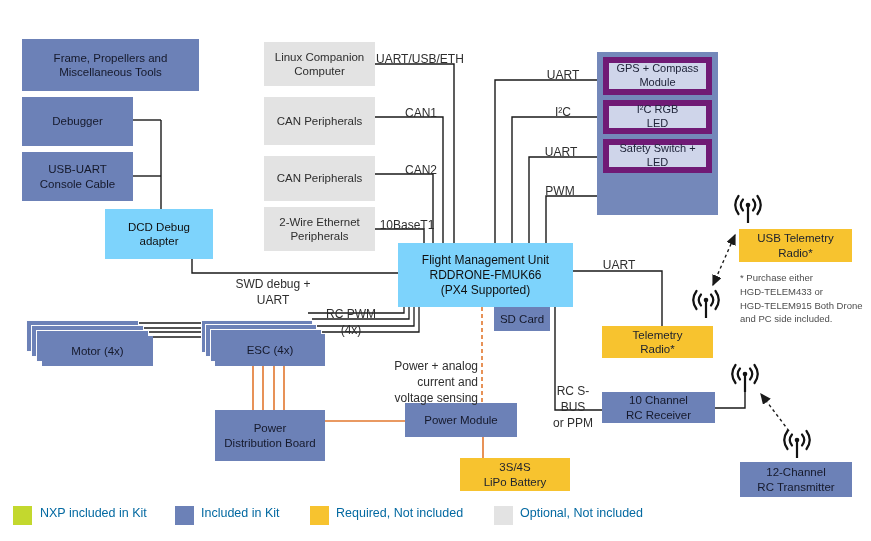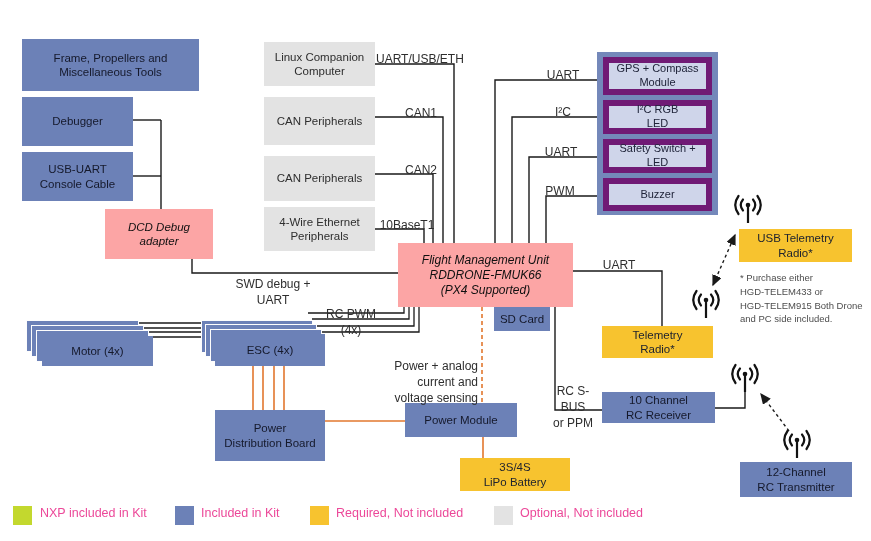--- a/index.html
+++ b/index.html
@@ -3,33 +3,33 @@
 <meta charset="utf-8">
 <style>
   html,body{margin:0;padding:0;background:#fff;}
   .canvas{position:relative;width:871px;height:541px;background:#ffffff;overflow:hidden;
           font-family:"Liberation Sans", sans-serif;}
   .overlay{position:absolute;left:0;top:0;z-index:0;}
   .node{position:absolute;display:flex;align-items:center;justify-content:center;
         text-align:center;white-space:pre-line;z-index:2;line-height:1.25;
         font-size:11.5px;color:#15192b;box-sizing:border-box;}
   .blue{background:#6C81B7;}
-  .green{background:#fca5a5;color:#101010;font-style:italic;}
+  .green{background:#7dd3fc;color:#101010;}
   .yellow{background:#F7C32F;color:#20242e;}
   .gray{background:#E3E3E3;color:#2e2e2e;}
   .stack{position:absolute;background:#6C81B7;outline:1px solid #fdfdfd;z-index:1;}
   .periph-group{position:absolute;background:#7488BA;z-index:1;}
   .inner{background:#CFD5EA;border:6px solid #701a75;font-size:11px;color:#20243a;}
   .wire-label{position:absolute;z-index:3;font-size:12px;color:#2e2e2e;
               white-space:pre-line;line-height:1.35;}
   .center{text-align:center;} .right{text-align:right;} 
   .note{position:absolute;z-index:3;font-size:9.5px;color:#4d4d4d;
         white-space:pre-line;line-height:1.45;}
   .legend-swatch{position:absolute;width:19px;height:19px;z-index:3;}
-  .legend-text{position:absolute;z-index:3;font-size:12.5px;color:#ec4899;white-space:nowrap;}
+  .legend-text{position:absolute;z-index:3;font-size:12.5px;color:#0369a1;white-space:nowrap;}
 </style>
 </head>
 <body>
 
 <div class="canvas">
 
   <svg class="overlay" width="871" height="541" viewBox="0 0 871 541">
     <defs>
       <marker id="arrow" markerWidth="9" markerHeight="7" refX="7" refY="3.5" orient="auto-start-reverse">
         <path d="M0,0 L8,3.5 L0,7 Z" fill="#1A1A1A"></path>
@@ -109,36 +109,35 @@
   <div class="node blue" style="left:22px;top:97px;width:111px;height:49px">Debugger</div>
   <div class="node blue" style="left:22px;top:152px;width:111px;height:49px">USB-UART
 Console Cable</div>
   <div class="node green" style="left:105px;top:209px;width:108px;height:50px">DCD Debug
 adapter</div>
 
   <div class="node gray" style="left:264px;top:42px;width:111px;height:44px">Linux Companion
 Computer</div>
   <div class="node gray" style="left:264px;top:97px;width:111px;height:48px">CAN Peripherals</div>
   <div class="node gray" style="left:264px;top:156px;width:111px;height:45px">CAN Peripherals</div>
-  <div class="node gray" style="left:264px;top:207px;width:111px;height:44px">4-Wire Ethernet
+  <div class="node gray" style="left:264px;top:207px;width:111px;height:44px">2-Wire Ethernet
 Peripherals</div>
 
   <div class="node green" style="left:398px;top:243px;width:175px;height:64px;font-size:12px">Flight Management Unit
 RDDRONE-FMUK66
 (PX4 Supported)</div>
   <div class="node blue" style="left:494px;top:307px;width:56px;height:24px">SD Card</div>
 
   <div class="periph-group" style="left:597px;top:52px;width:121px;height:163px"></div>
   <div class="node inner" style="left:603px;top:57px;width:109px;height:38px">GPS + Compass
 Module</div>
   <div class="node inner" style="left:603px;top:100px;width:109px;height:34px">I²C RGB
 LED</div>
   <div class="node inner" style="left:603px;top:139px;width:109px;height:34px">Safety Switch +
 LED</div>
-  <div class="node inner" style="left:603px;top:178px;width:109px;height:33px">Buzzer</div>
 
   <div class="node yellow" style="left:739px;top:229px;width:113px;height:33px">USB Telemetry
 Radio*</div>
   <div class="node yellow" style="left:602px;top:326px;width:111px;height:32px">Telemetry
 Radio*</div>
   <div class="node blue" style="left:602px;top:392px;width:113px;height:31px">10 Channel
 RC Receiver</div>
   <div class="node blue" style="left:740px;top:462px;width:112px;height:35px">12-Channel
 RC Transmitter</div>
 

